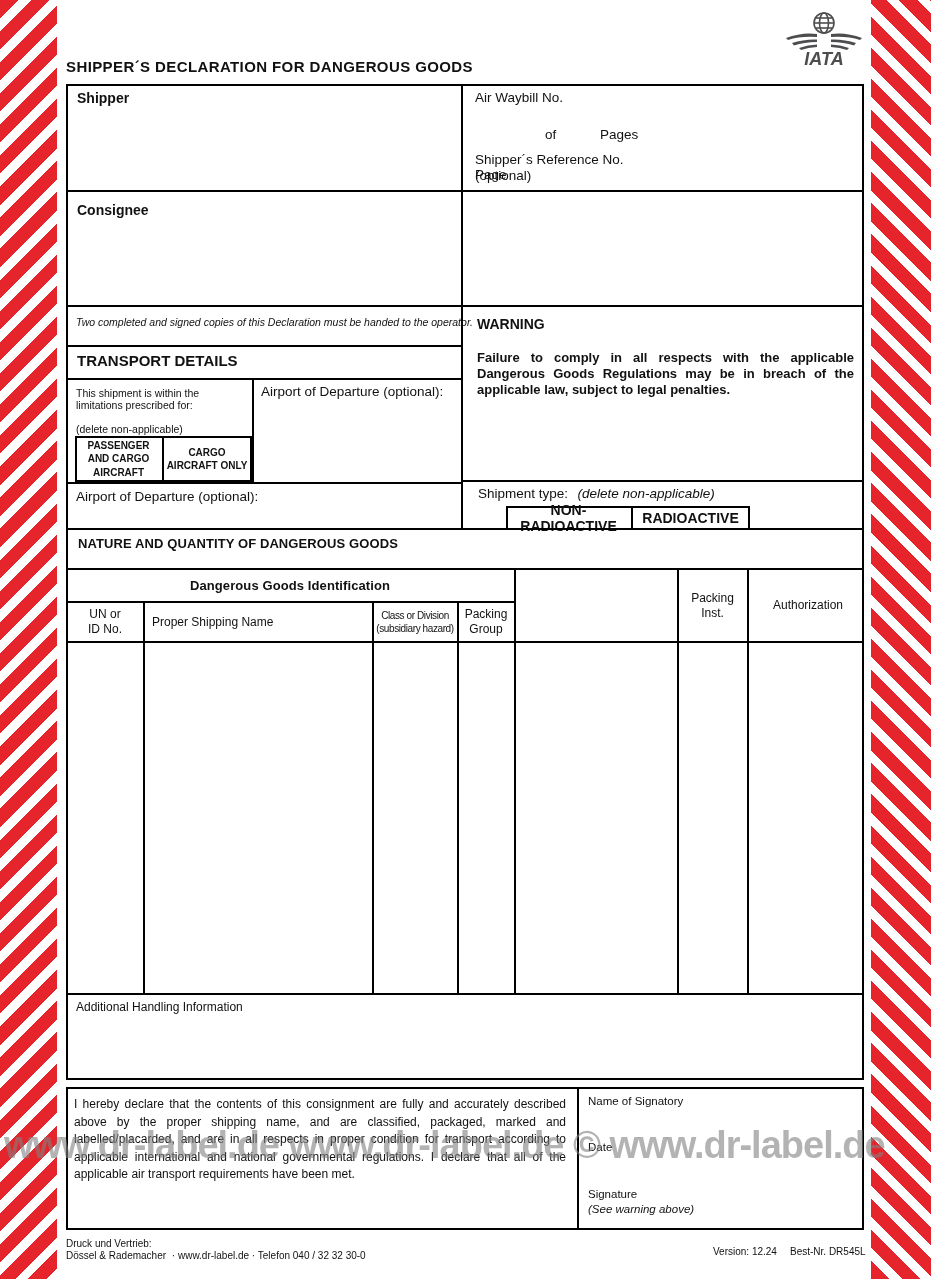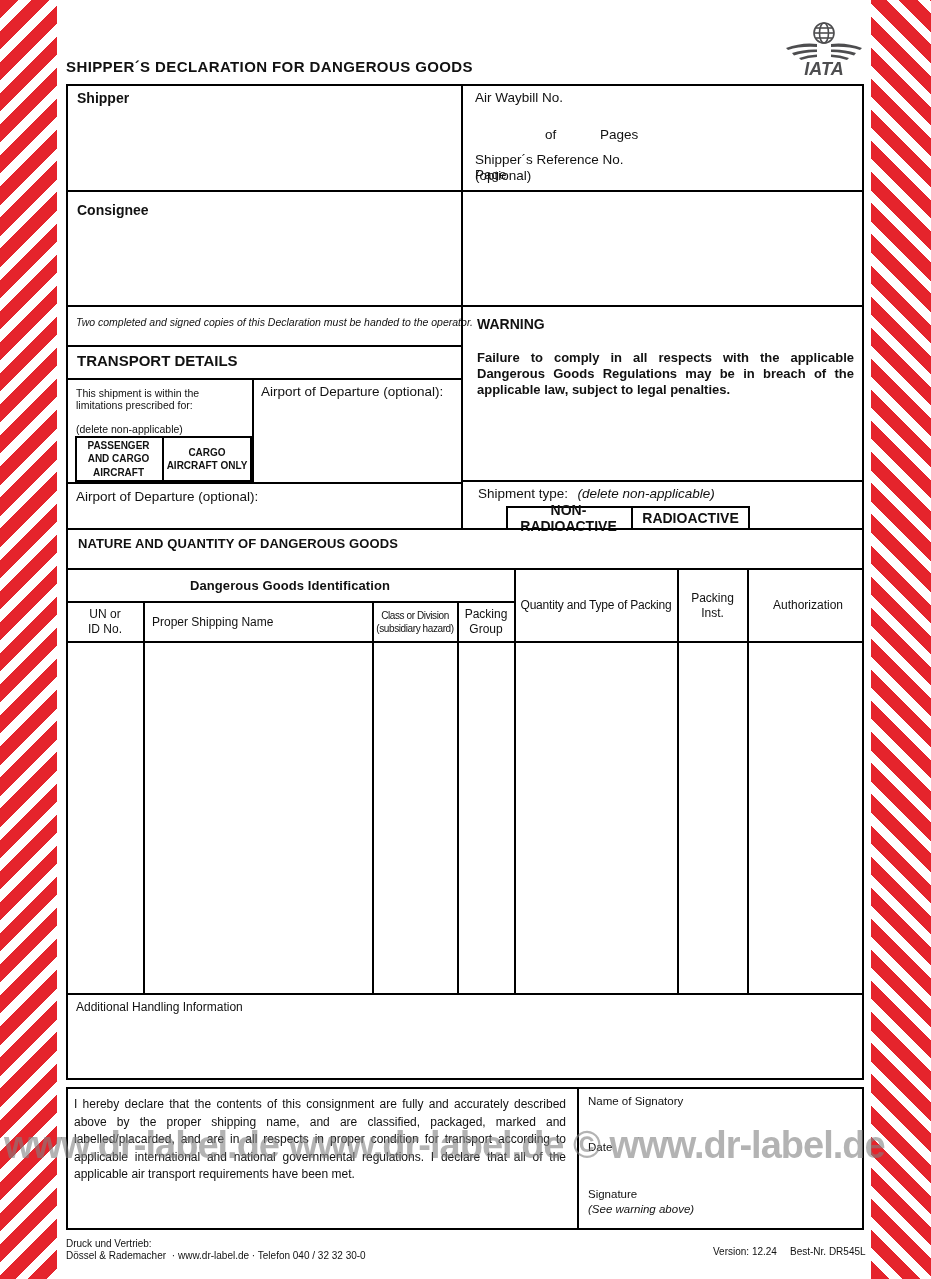--- a/index.html
+++ b/index.html
@@ -29,21 +29,21 @@
   .t-th{font-size:12px;text-align:center;line-height:1.25;}
   .t-th-cond{font-size:10px;letter-spacing:-.4px;text-align:center;line-height:1.3;}
   .t-decl{font-size:12px;text-align:justify;line-height:17.5px;}
   .t-sig{font-size:11.5px;}
   .t-foot{font-size:10px;line-height:12px;}
   .cellflex{display:flex;align-items:center;justify-content:center;box-sizing:border-box;position:absolute;}
   .watermark{position:absolute;top:1124px;left:4px;width:926px;overflow:hidden;
              font-size:38px;font-weight:bold;color:rgba(128,128,128,.6);
              white-space:nowrap;z-index:40;letter-spacing:-1px;}
   .field{position:absolute;}
-  .logo{position:absolute;left:784px;top:20px;}
+  .logo{position:absolute;left:784px;top:10px;}
 </style>
 </head>
 <body>
 
 <div class="page">
 
   <div class="stripe stripe-left"></div>
   <div class="stripe stripe-right"></div>
 
   <div class="lbl t-title" style="left:66px;top:58px;">SHIPPER´S DECLARATION FOR DANGEROUS GOODS</div>
@@ -155,23 +155,20 @@
   </div>
   <div class="cellflex t-th" style="left:145px;top:603px;width:226px;height:38px;justify-content:flex-start;padding-left:7px;">
     <span>Proper Shipping Name</span>
   </div>
   <div class="cellflex t-th-cond" style="left:374px;top:603px;width:82px;height:38px;">
     <span><span>Class or Division</span><br><span>(subsidiary hazard)</span></span>
   </div>
   <div class="cellflex t-th" style="left:459px;top:603px;width:54px;height:38px;">
     <span><span>Packing</span><br><span>Group</span></span>
   </div>
-  <div class="cellflex t-th" style="left:516px;top:570px;width:160px;height:71px;letter-spacing:-.2px;">
-    <span>Quantity and Type of Packing</span>
-  </div>
   <div class="cellflex t-th" style="left:679px;top:570px;width:67px;height:71px;">
     <span><span>Packing</span><br><span>Inst.</span></span>
   </div>
   <div class="cellflex t-th" style="left:749px;top:570px;width:118px;height:71px;">
     <span>Authorization</span>
   </div>
 
   <div class="field" style="left:68px;top:643px;width:74px;height:350px;"></div>
   <div class="field" style="left:145px;top:643px;width:226px;height:350px;"></div>
   <div class="field" style="left:374px;top:643px;width:82px;height:350px;"></div>

